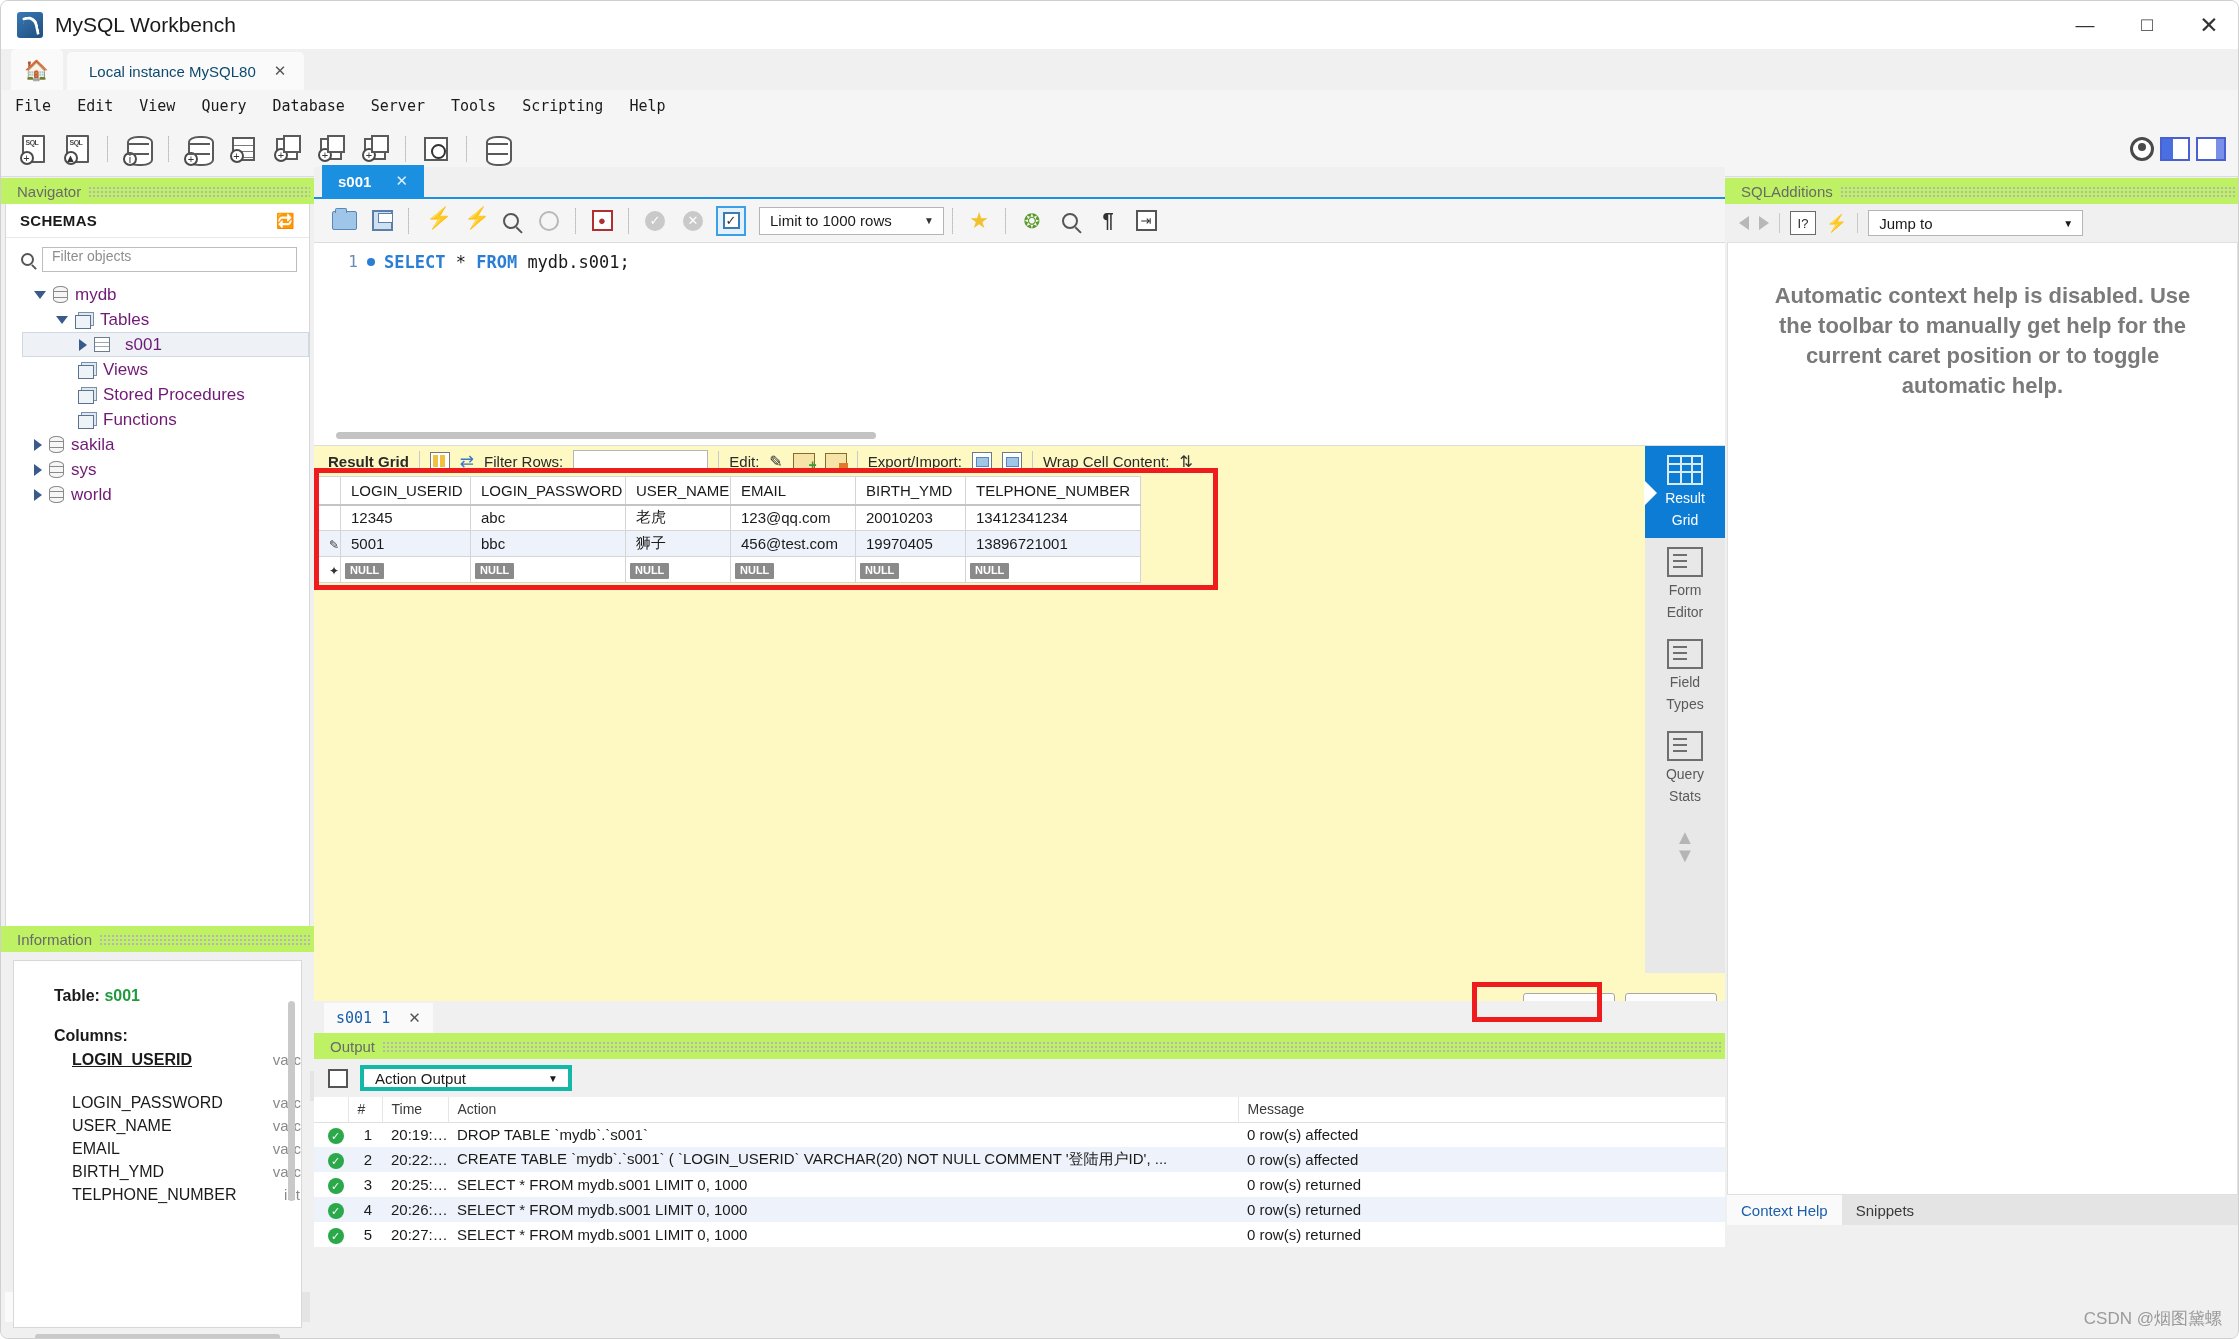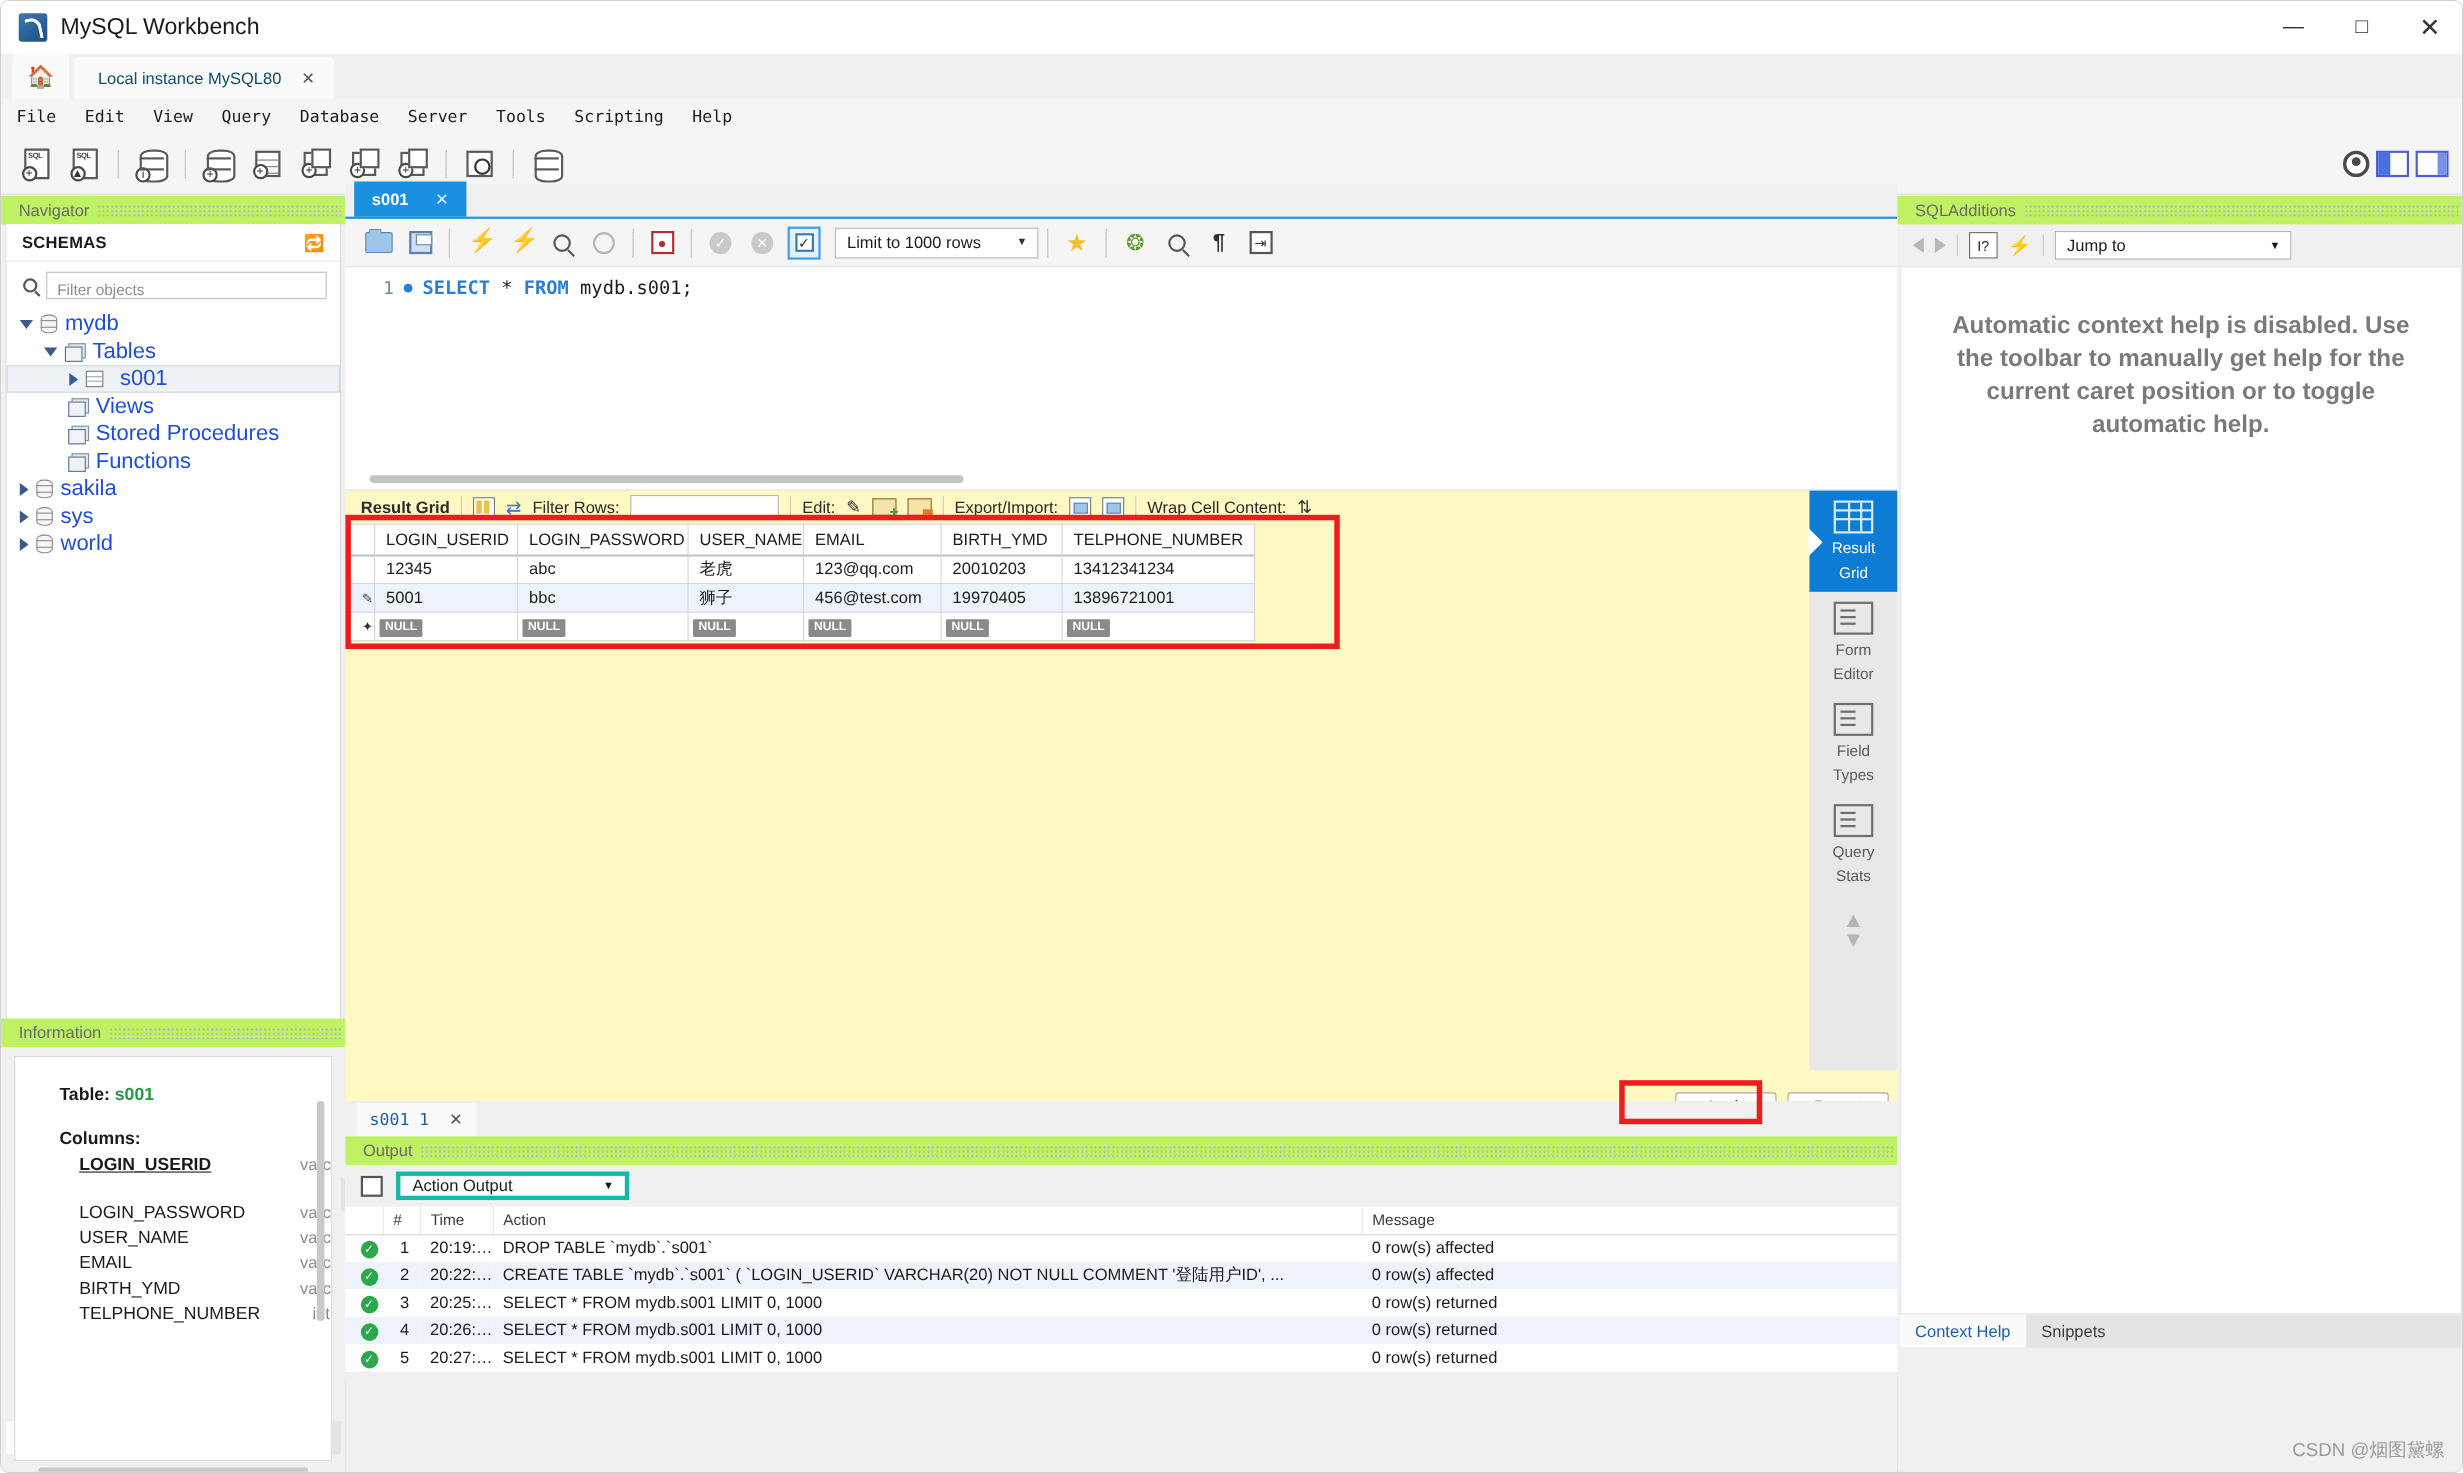--- a/index.html
+++ b/index.html
@@ -184,24 +184,24 @@
   .refresh-ico { margin-left: auto; font-size: 15px; color: #3a5a8a; }
   .filterrow { display: flex; align-items: center; gap: 8px; padding: 9px 12px 6px 12px; }
   .mag {
     width: 13px; height: 13px; border: 2px solid #555; border-radius: 50%;
     position: relative; flex: none; margin-left: 3px;
   }
   .mag::after { content:""; position:absolute; right:-5px; bottom:-4px;
     width: 6px; height: 2px; background: #555; transform: rotate(45deg); }
   .filterbox {
     flex: 1; height: 25px; border: 1px solid #bdbdbd; background: #fff;
-    display: flex; align-items: flex-end; padding-left: 9px;
+    display: flex; align-items: flex-start; padding-left: 9px;
     font-size: 14px; color: #8e8e8e;
   }
-  .tree { padding-top: 4px; font-size: 20px; color: #1d4ed8; }
+  .tree { padding-top: 4px; font-size: 17px; color: #701a75; margin-left: 16px; }
   .tnode {
     display: flex; align-items: center; height: 25px; gap: 7px;
     padding-left: 12px;
   }
   .tnode.sel { background: #eef2f7; border: 1px solid #cfd8e3; height: 25px; }
   .arrow-d {
     width: 0; height: 0; border-left: 6px solid transparent;
     border-right: 6px solid transparent; border-top: 8px solid #3a5a8a; flex: none;
   }
   .arrow-r {

